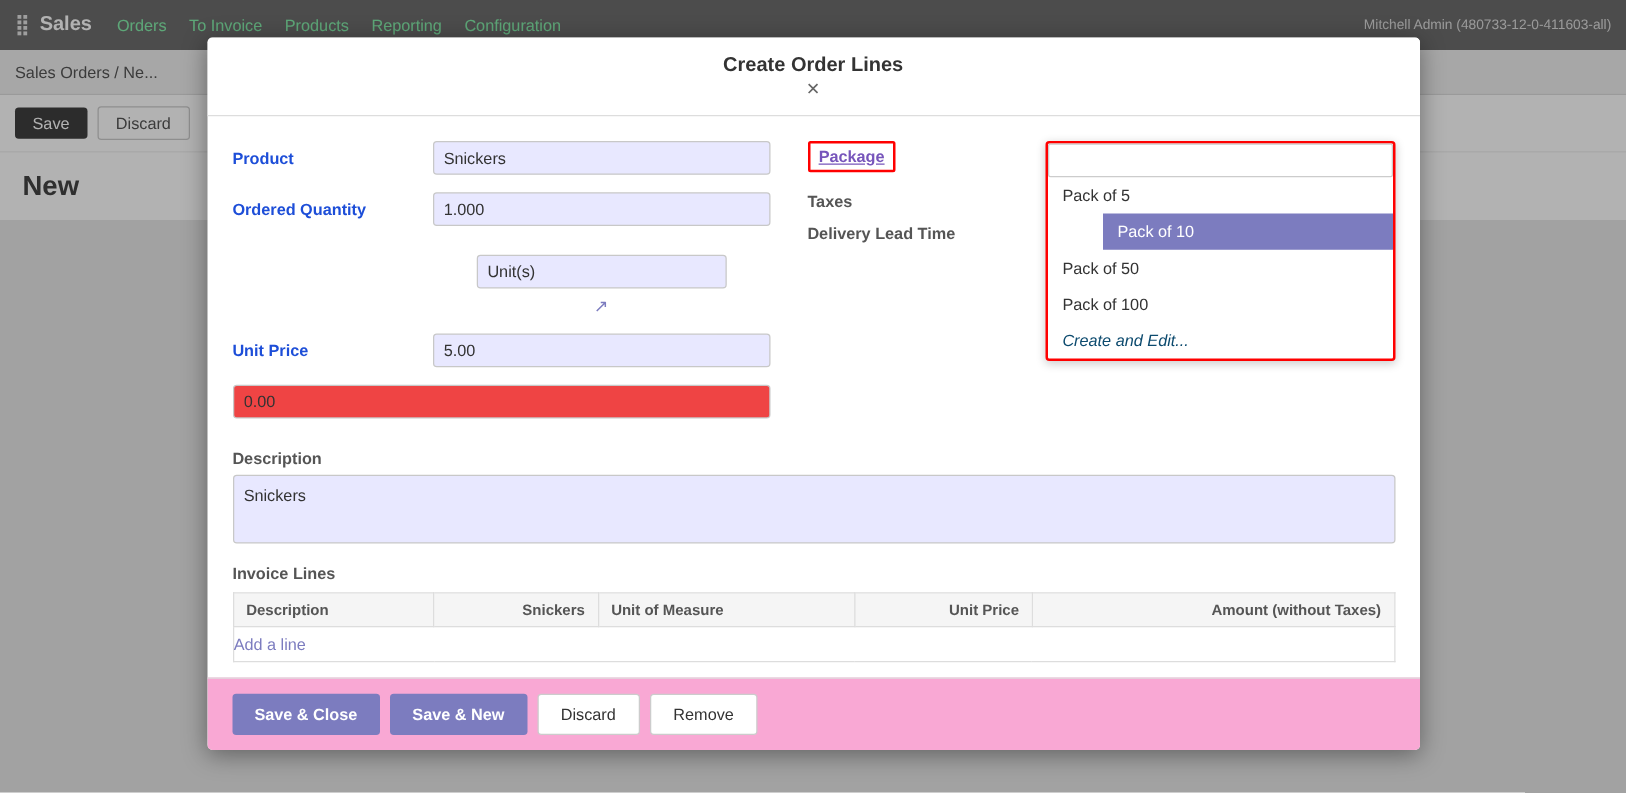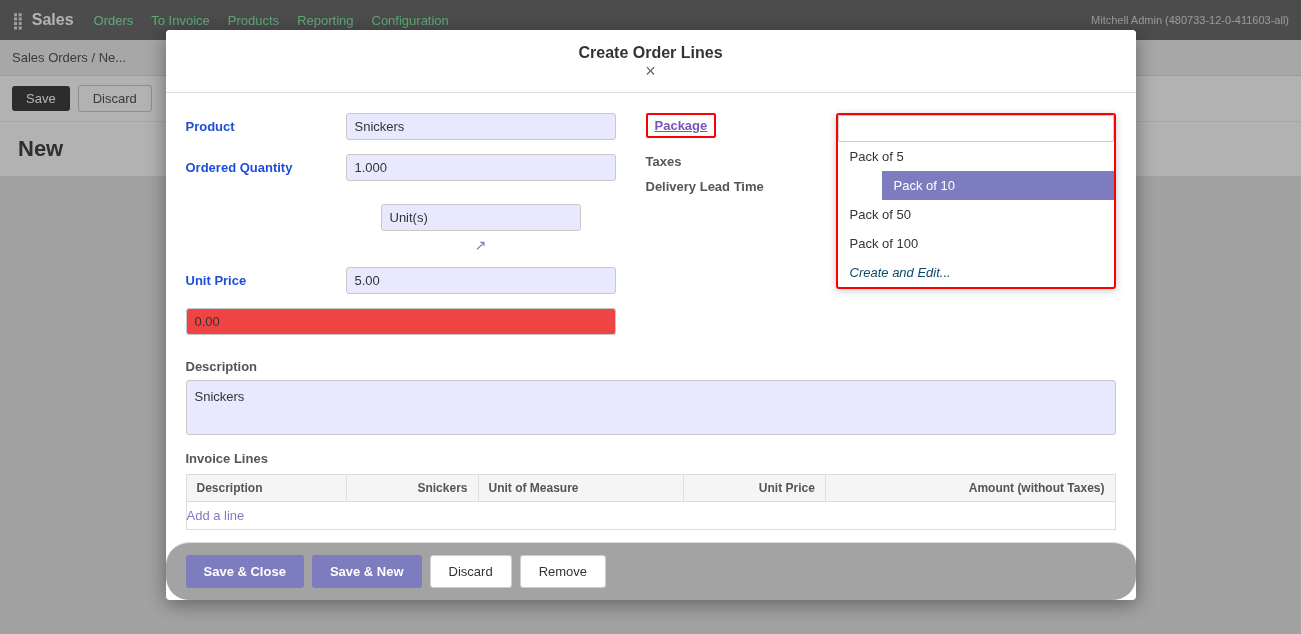--- a/index.html
+++ b/index.html
@@ -246,23 +246,22 @@
       font-size: 13px;
       color: #7c7cbf;
     }
 
     
     .modal-footer {
       padding: 12px 20px;
       border-top: 1px solid #ddd;
       display: flex;
       gap: 8px;
-      background: #a3a3a3;
+      background: #f9a8d4;
       flex-shrink: 0;
-      border-radius: 23px;
     }
 
     .btn-primary {
       background: #7c7cbf;
       color: white;
       border: none;
       padding: 8px 18px;
       border-radius: 3px;
       cursor: pointer;
       font-size: 13px;

